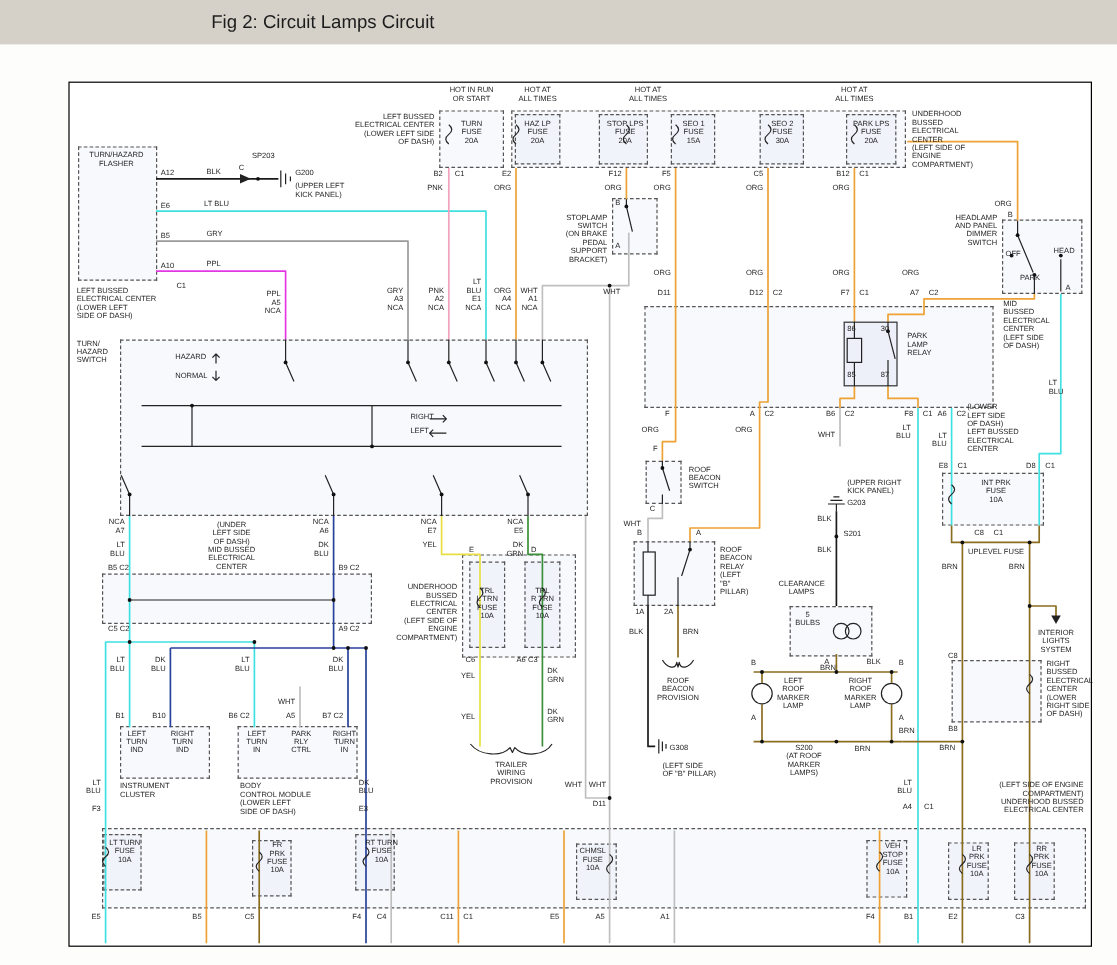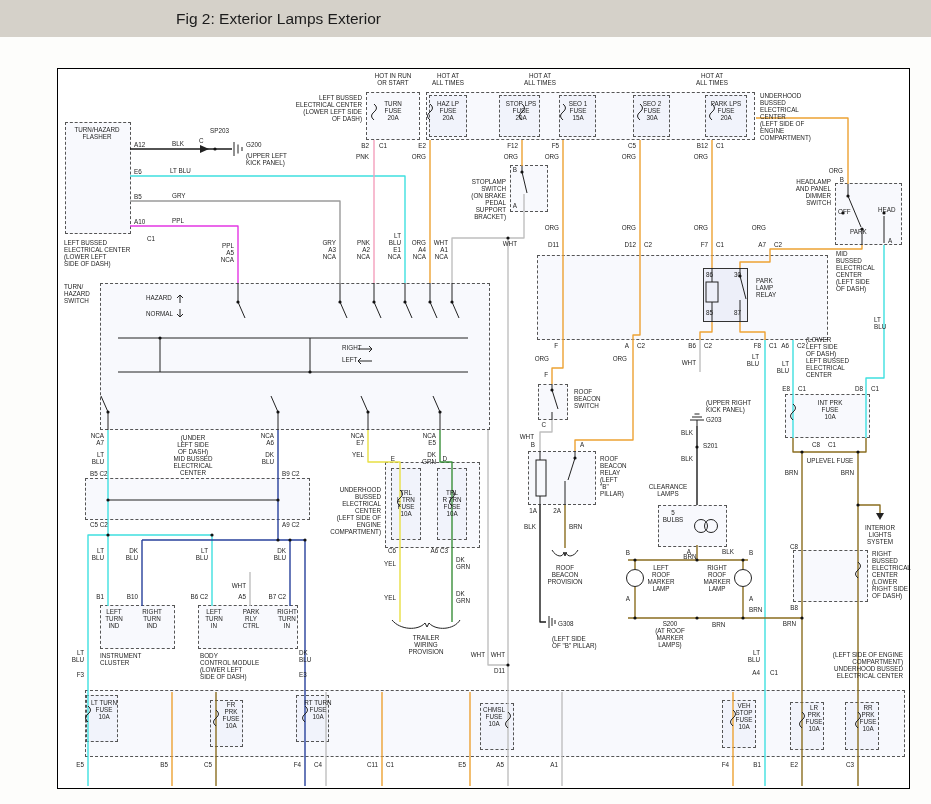--- a/index.html
+++ b/index.html
@@ -19,21 +19,21 @@
   svg#wires g.sym polyline,svg#wires g.sym path{stroke-width:1}
   svg#wires circle.bulb{fill:none;stroke:#222;stroke-width:1}
   svg#wires circle.dot{fill:#111;stroke:none}
   svg#wires path.fil{fill:#222;stroke:none}
   svg#wires rect{fill:none;stroke:#222;stroke-width:1}
 </style>
 </head>
 <body>
 
 <div class="hdr">
-  <span>Fig 2: Exterior Lamps Exterior</span>
+  <span>Fig 2: Circuit Lamps Circuit</span>
 </div>
 
 <div class="frame"></div>
 <div id="boxes">
     <div class="bx" style="left: 65px; top: 122px; width: 66px; height: 112px;"></div>
     <div class="bx" style="left: 366px; top: 92px; width: 54px; height: 48px;"></div>
     <div class="bx" style="left: 426px; top: 92px; width: 329px; height: 48px;"></div>
     <div class="bx" style="left: 429px; top: 95px; width: 38px; height: 42px;"></div>
     <div class="bx" style="left: 499px; top: 95px; width: 41px; height: 42px;"></div>
     <div class="bx" style="left: 559px; top: 95px; width: 37px; height: 42px;"></div>

